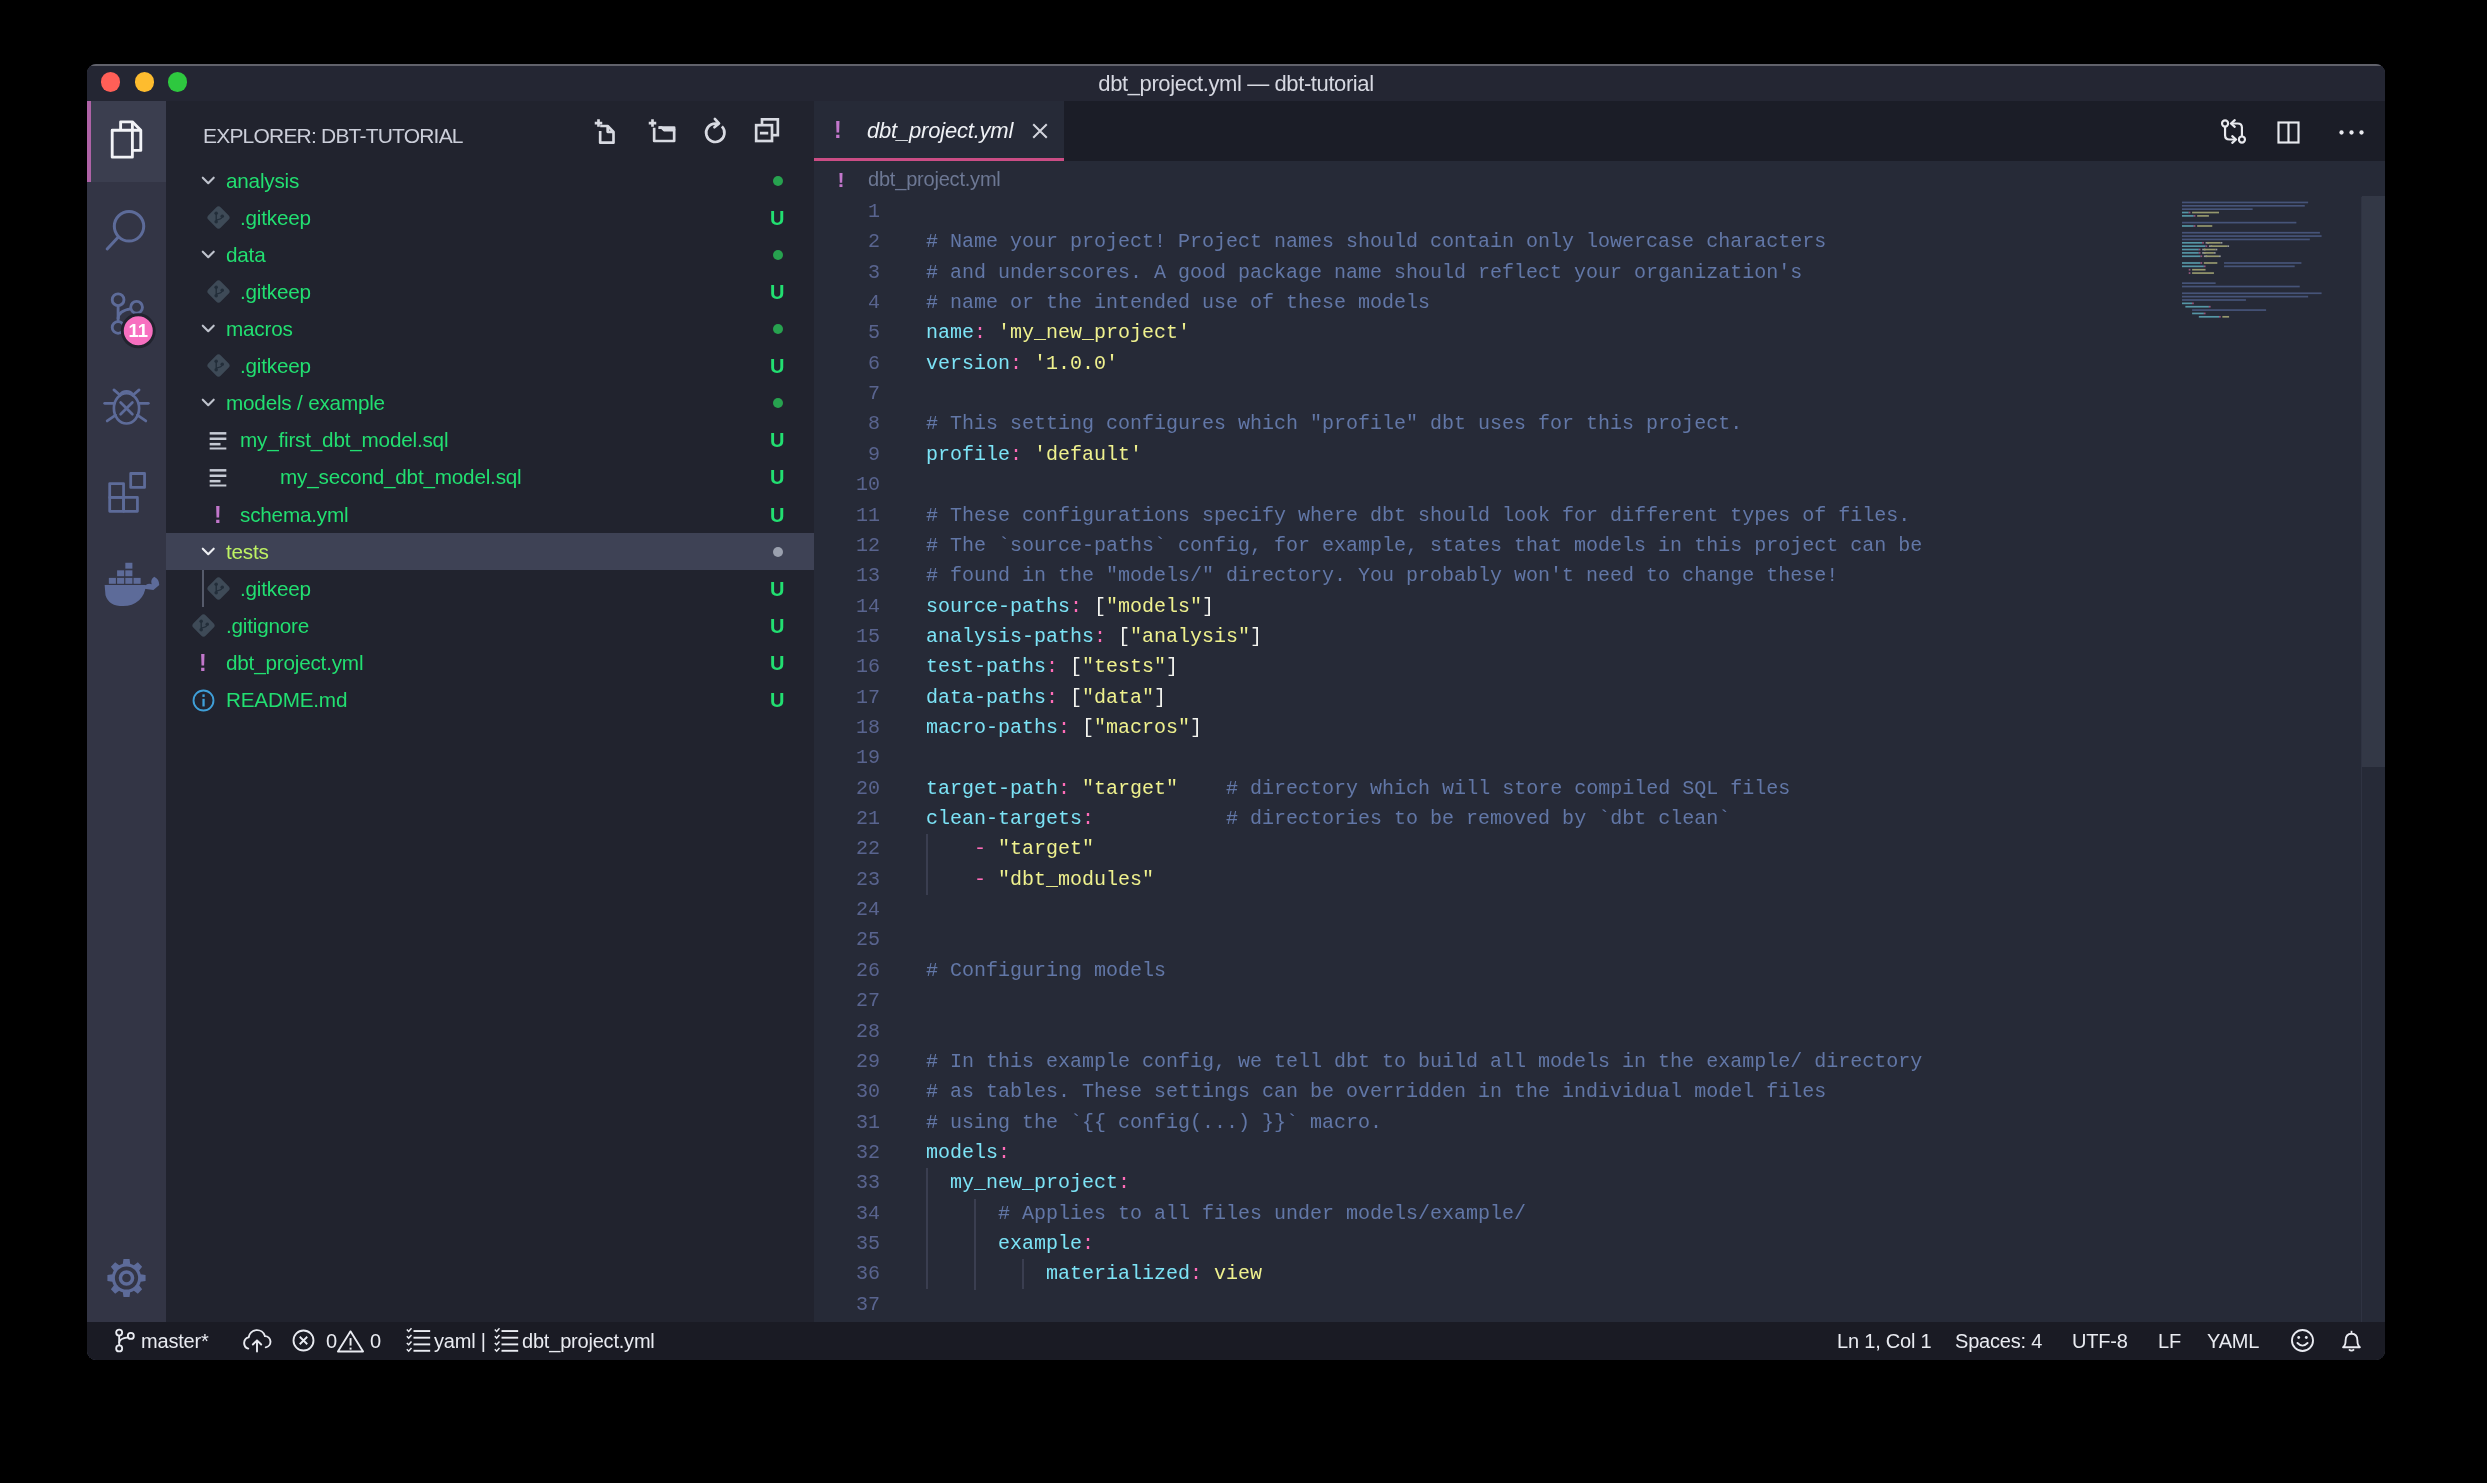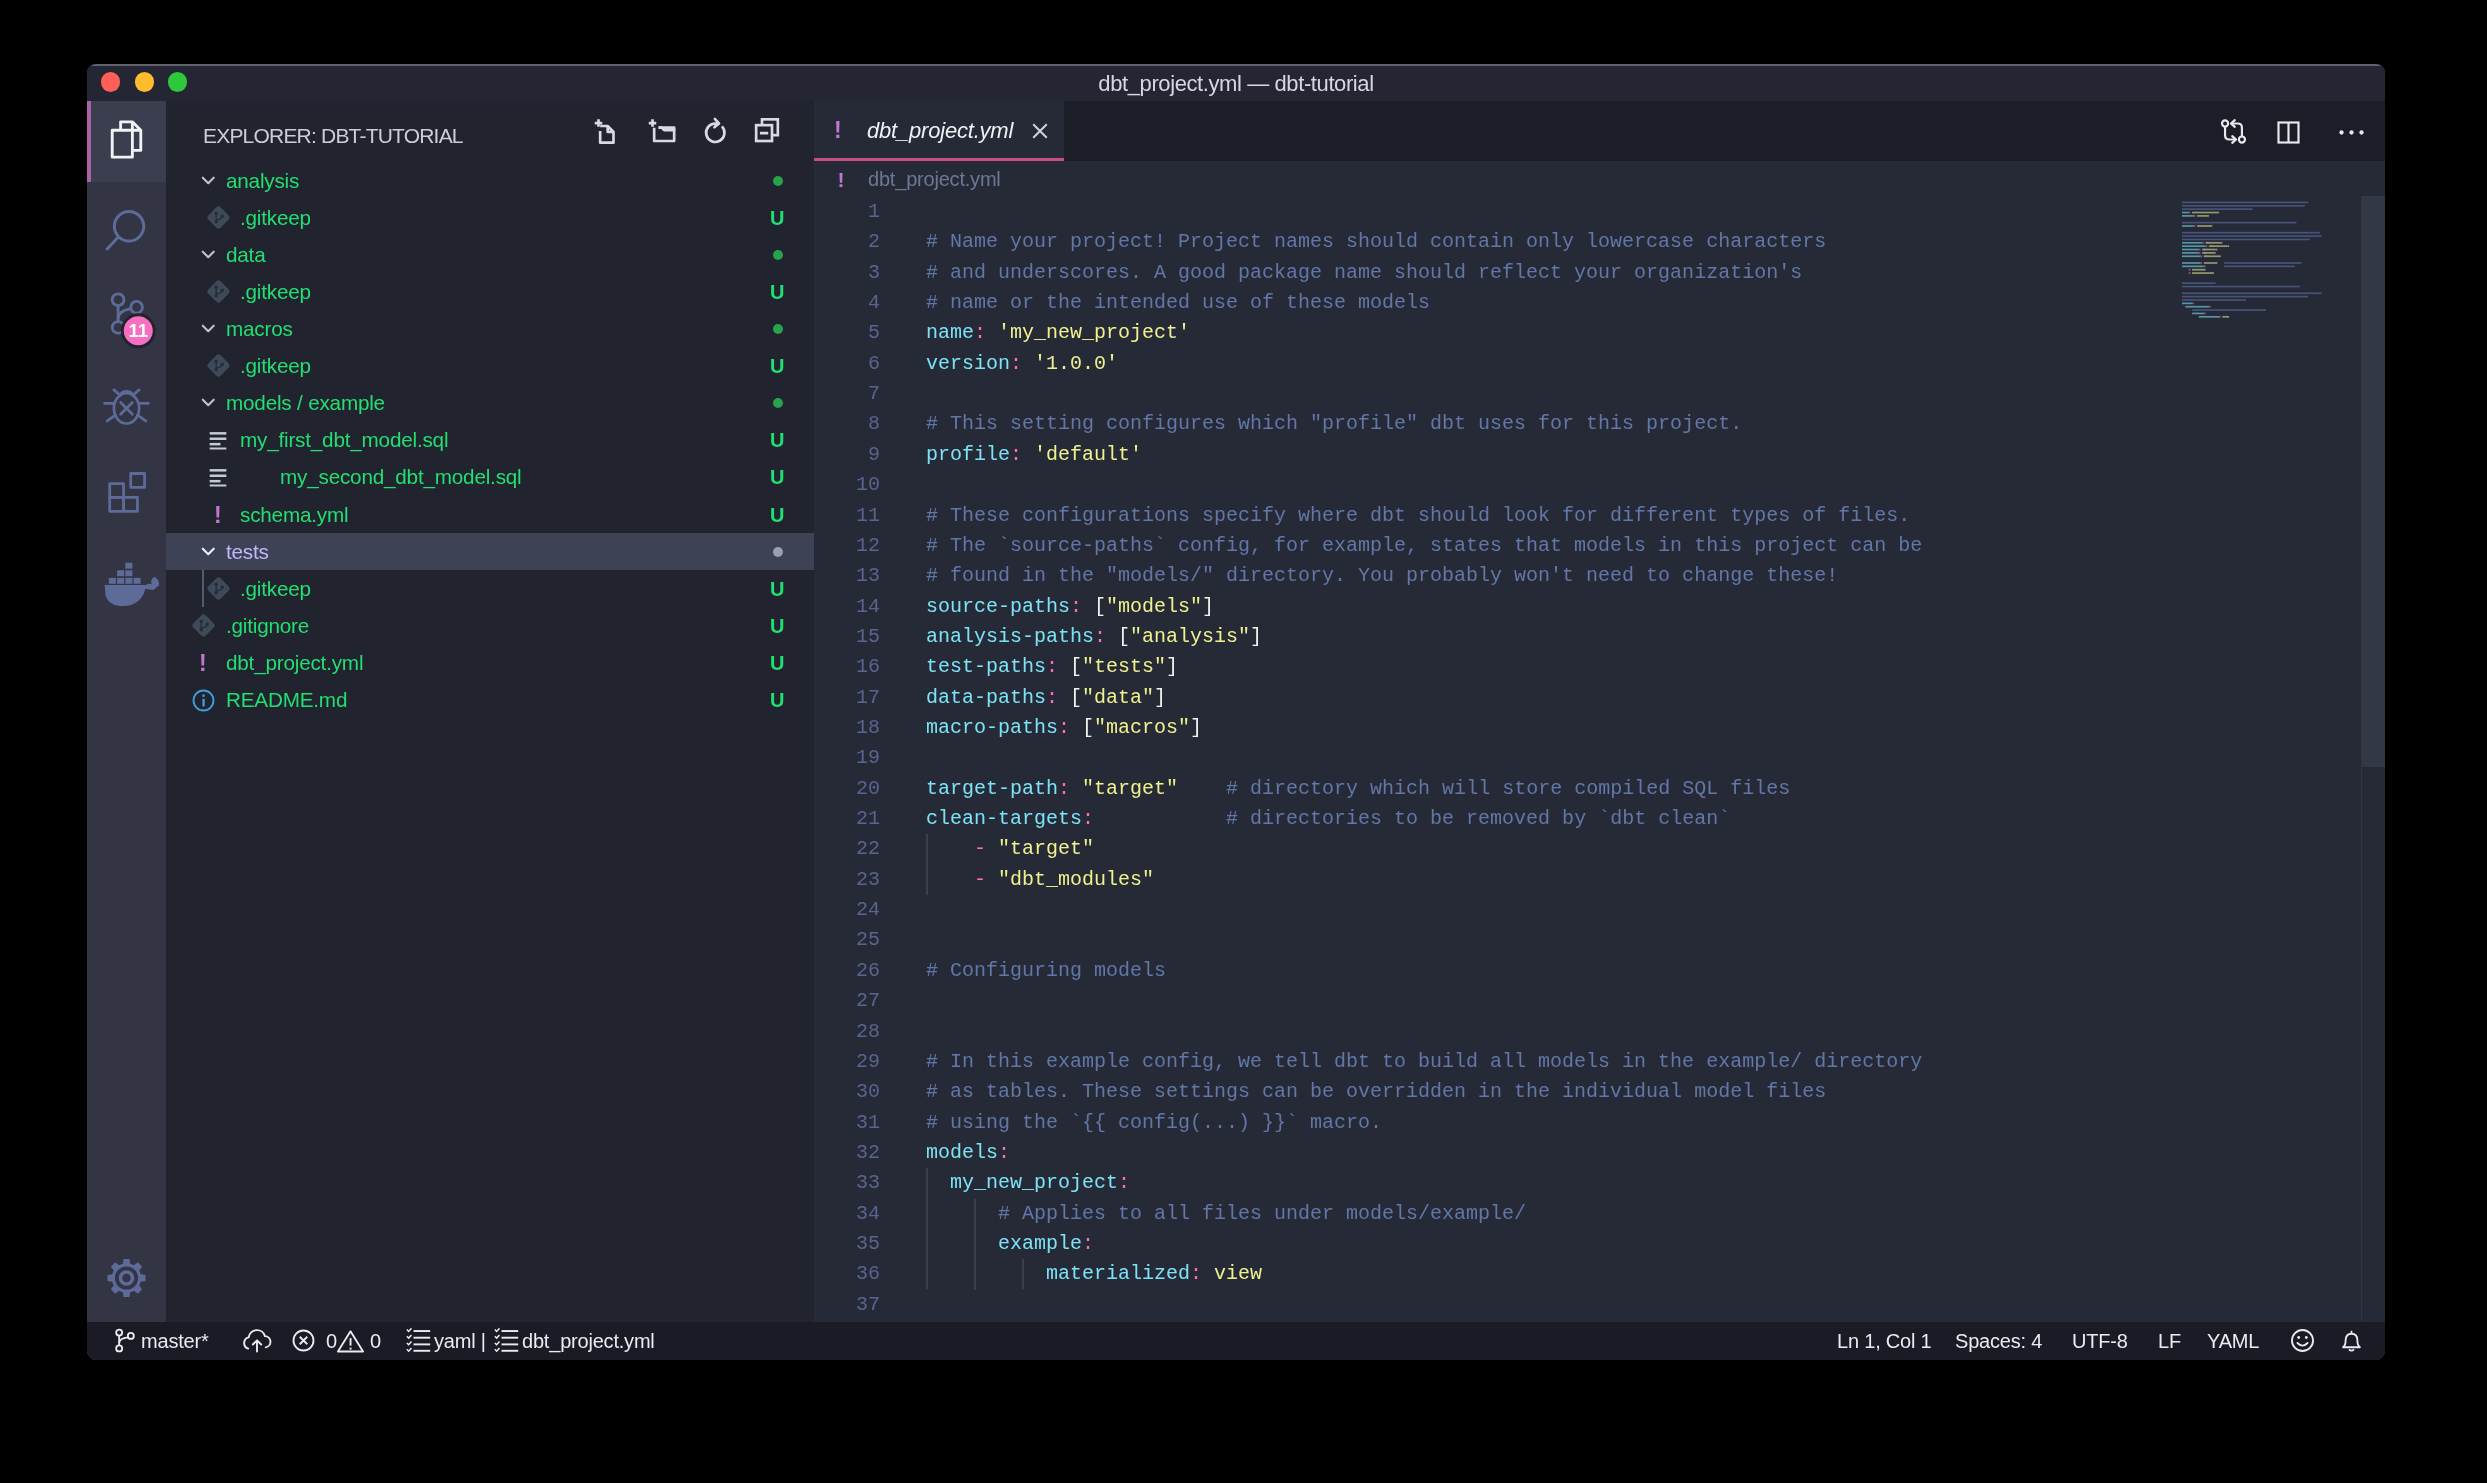--- a/index.html
+++ b/index.html
@@ -254,21 +254,21 @@
           </div>
 <div class="row" style="top:395px">
             <span class="abs" style="left:48px;top:0;height:37px;line-height:38px;font-size:23px;font-weight:700;color:#c377cc;">!</span>
             <span class="fname" style="left:74px;">schema.yml</span>
             <span class="uletter">U</span>
           </div>
 <div class="row rowsel" style="top:432px">
             <svg class="chev" width="18.5" height="18.5" viewBox="0 0 22 22">
               <path d="M4.5 8 L11 14.5 L17.5 8" fill="none" stroke="#eef0f4" stroke-width="2.5" stroke-linecap="round" stroke-linejoin="round"></path>
             </svg>
-            <span class="fname" style="left:60px;color:#c4b5fd;">tests</span>
+            <span class="fname" style="left:60px;color:#bef264;">tests</span>
             <div class="gdot" style="background:#9aa0ae;"></div>
           </div>
 <div class="row" style="top:469px">
             <svg class="abs" style="left:40px;top:5.9px" width="25" height="25" viewBox="0 0 30 30">
               <rect x="4.5" y="4.5" width="21" height="21" rx="4" fill="#3e4a57" transform="rotate(45 15 15)"></rect>
               <circle cx="12.2" cy="9.8" r="2.1" fill="#232e3a"></circle>
               <circle cx="12.2" cy="20" r="2.1" fill="#232e3a"></circle>
               <rect x="11.4" y="10" width="1.7" height="9" fill="#232e3a"></rect>
               <circle cx="19.5" cy="13.5" r="2.1" fill="#232e3a"></circle>
               <path d="M12.5 18 Q18 17 19 15" stroke="#232e3a" stroke-width="1.7" fill="none"></path>

